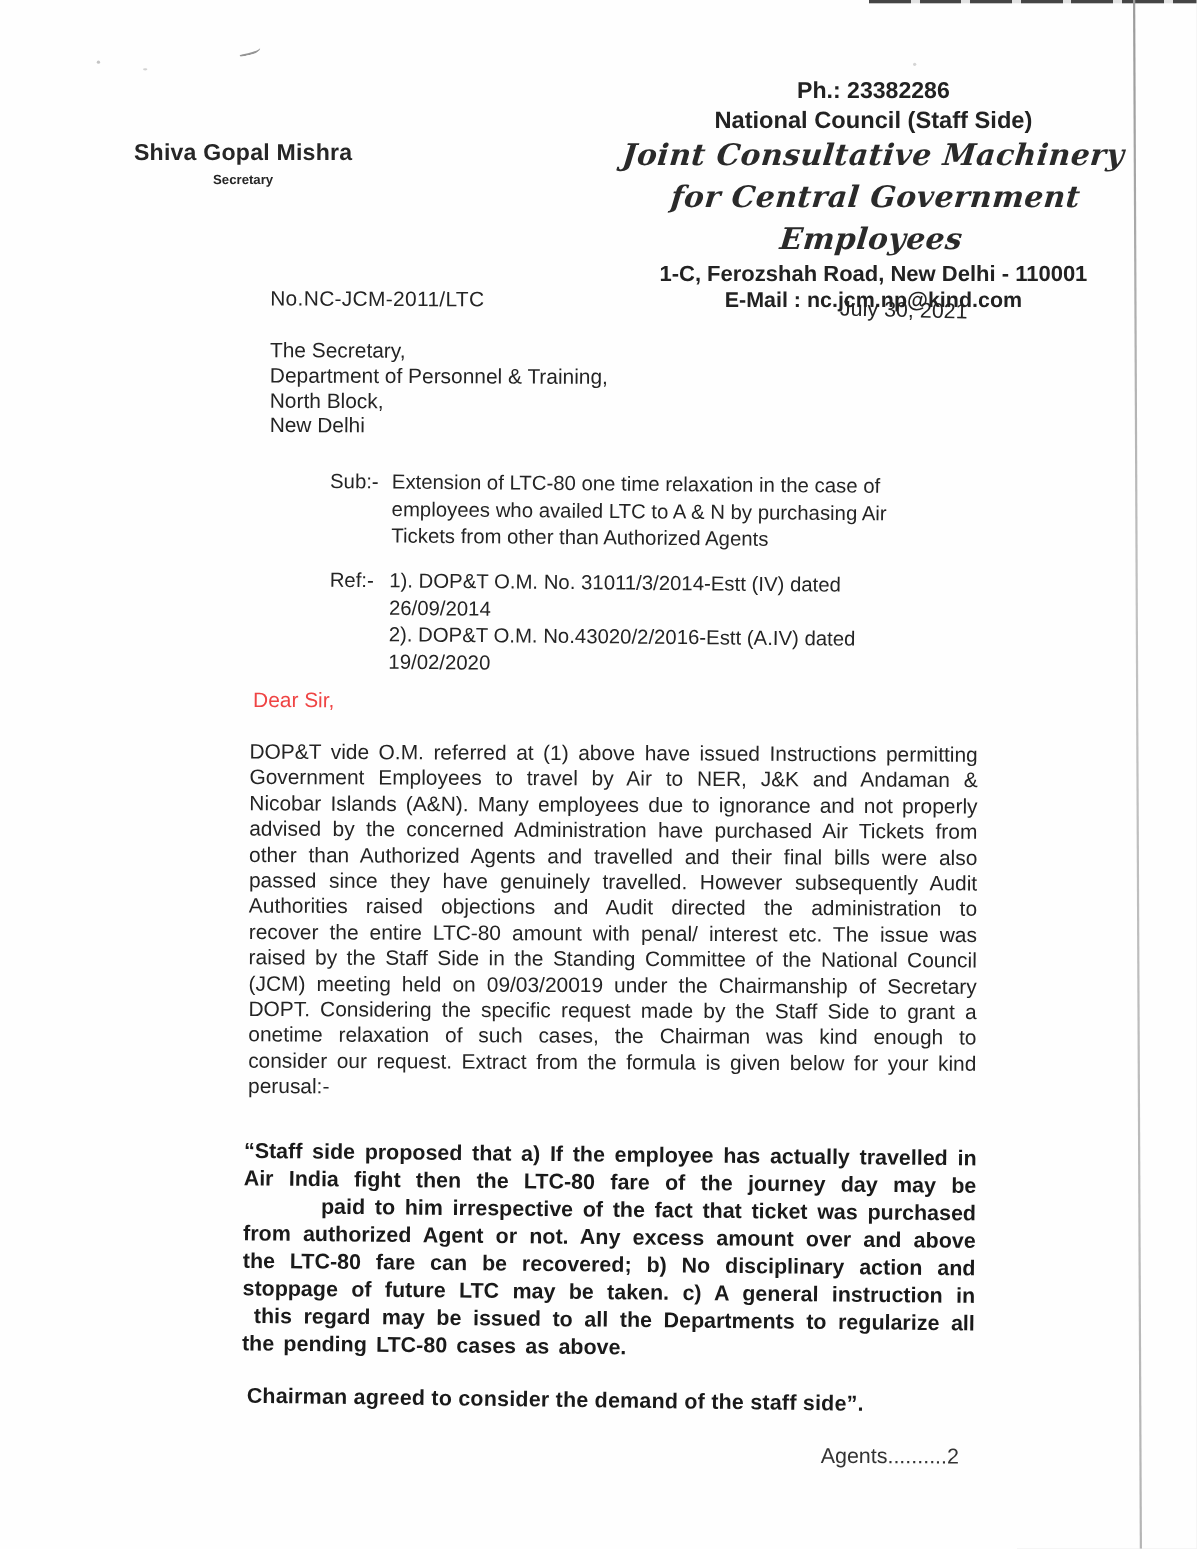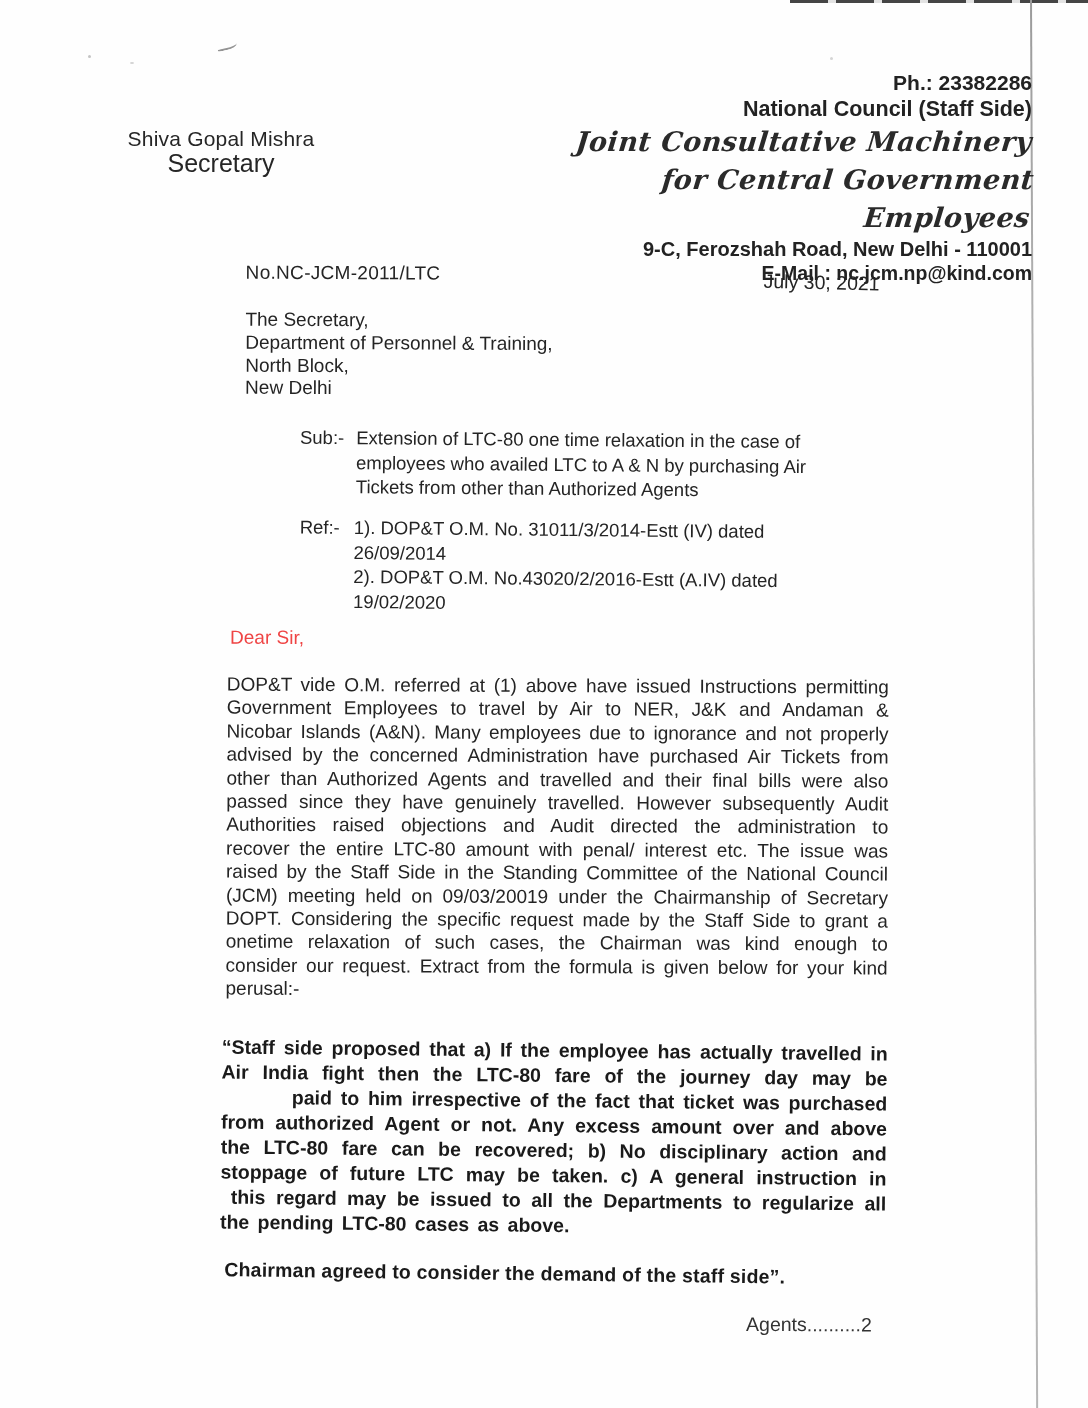--- a/index.html
+++ b/index.html
@@ -40,30 +40,30 @@
   }
   .artifact-speck-1 { position: absolute; left: 88px; top: 55px; width: 3px; height: 3px; background: rgba(90,90,90,0.35); border-radius: 50%; }
   .artifact-speck-2 { position: absolute; left: 130px; top: 62px; width: 4px; height: 2px; background: rgba(110,110,110,0.3); border-radius: 50%; }
   .artifact-speck-3 { position: absolute; left: 830px; top: 57px; width: 3px; height: 3px; background: rgba(120,120,120,0.3); border-radius: 50%; }
 
   
   .sender {
     position: absolute;
     left: 96px; top: 126px; width: 250px;
     text-align: center;
-    font-weight: normal;
+    font-weight: bold;
     color: #262626;
   }
   .sender-name { font-size: 21px; line-height: 25px; letter-spacing: 0.2px; }
-  .sender-title { font-size: 25px; line-height: 24px; }
+  .sender-title { font-size: 12px; line-height: 24px; }
 
   .letterhead {
     position: absolute;
     left: 556px; top: 70px; width: 476px;
-    text-align: right;
+    text-align: center;
     color: #222;
   }
   .lh-phone { font-size: 21px; font-weight: bold; line-height: 26px; }
   .lh-org   { font-size: 21.5px; font-weight: bold; line-height: 27px; }
   .lh-script {
     font-family: "DejaVu Serif", serif;
     font-style: italic;
     font-weight: bold;
     font-size: 27px;
     line-height: 38px;
@@ -162,21 +162,21 @@
   <div class="sender">
     <div class="sender-name">Shiva Gopal Mishra</div>
     <div class="sender-title">Secretary</div>
   </div>
 
   <div class="letterhead">
     <div class="lh-phone">Ph.: 23382286</div>
     <div class="lh-org">National Council (Staff Side)</div>
     <div class="lh-script">Joint Consultative Machinery</div>
     <div class="lh-script">for Central Government Employees</div>
-    <div class="lh-addr">9-C, Ferozshah Road, New Delhi - 110001</div>
+    <div class="lh-addr">1-C, Ferozshah Road, New Delhi - 110001</div>
     <div class="lh-email">E-Mail : nc.jcm.np@kind.com</div>
   </div>
 
   <div class="tilt">
 
     <div class="refno">No.NC-JCM-2011/LTC</div>
     <div class="date">July 30, 2021</div>
 
     <div class="addressee">
       <div>The Secretary,</div>

